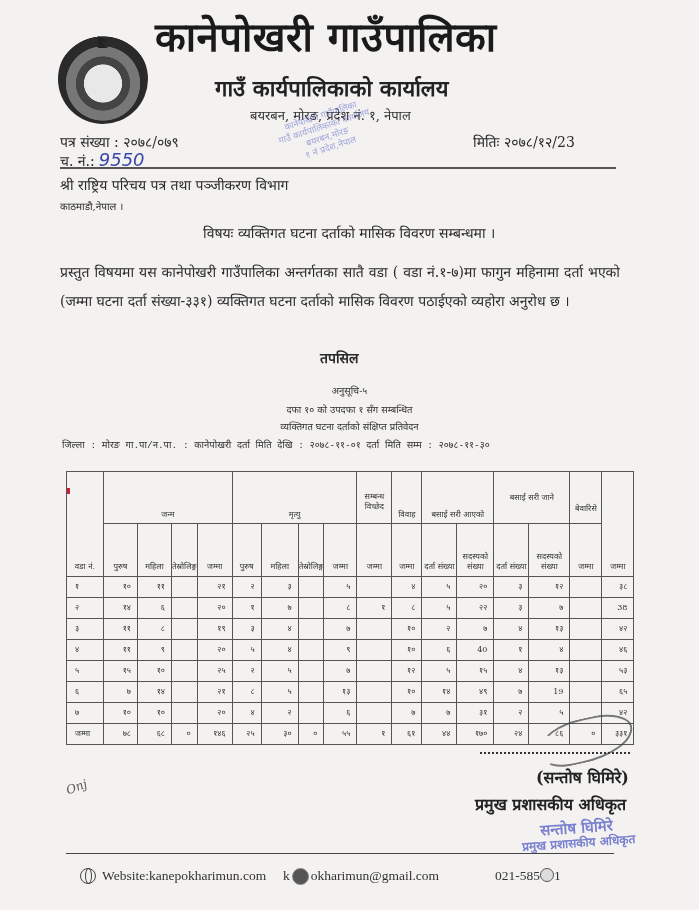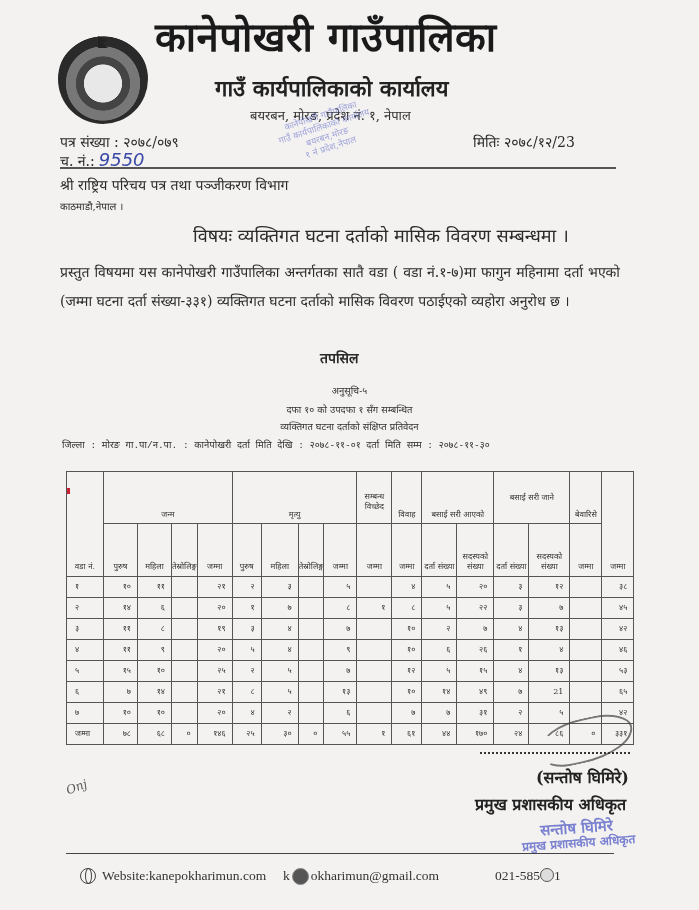--- a/index.html
+++ b/index.html
@@ -24,21 +24,21 @@
     color:#5a63c9; opacity:0.55; font-size:9px; text-align:center; line-height:11px;
     transform:rotate(-18deg); padding-top:14px; box-sizing:border-box;
   }
   .refno { left:60px; top:132px; font-size:14px; }
   .chno { left:60px; top:149px; font-size:14px; }
   .chno .hand { font-family:"DejaVu Sans", sans-serif; color:#3a49a8; font-size:18px; font-style:italic; margin-left:4px; }
   .date { left:473px; top:132px; font-size:14px; }
   .rule { left:60px; top:167px; width:556px; height:2px; background:#555; }
   .to1 { left:60px; top:175px; font-size:14px; }
   .to2 { left:60px; top:199px; font-size:10px; }
-  .subject { left:193px; top:223px; font-size:18px; }
+  .subject { left:203px; top:223px; font-size:14px; }
   .body-text { left:60px; top:258px; width:560px; font-size:14px; line-height:29px; text-align:justify; }
   .tapasil { left:320px; top:348px; font-size:14px; font-weight:bold; }
   .sched { left:0; width:699px; text-align:center; font-size:9.5px; color:#333; }
   .meta { left:62px; top:438px; font-size:9.5px; color:#333;font-family:Liberation Mono, monospace; }
   table.grid {
     position:absolute; left:66px; top:471px; border-collapse:collapse;
     font-size:8px; color:#333;
   }
   table.grid td { border:1px solid #555; text-align:center; padding:0; line-height:10px; }
   table.grid tr.data td { height:20px; text-align:right; padding-right:6px; }
@@ -120,21 +120,21 @@
   </colgroup>
   <tbody>
       <tr style="height:52px;">
     <td rowspan="2" style="vertical-align:bottom;padding-bottom:4px;">वडा नं.</td>
     <td colspan="4" style="vertical-align:bottom;padding-bottom:3px;">जन्म</td>
     <td colspan="4" style="vertical-align:bottom;padding-bottom:3px;">मृत्यु</td>
     <td style="vertical-align:bottom;padding-bottom:11px;">सम्बन्ध विच्छेद</td>
     <td style="vertical-align:bottom;padding-bottom:3px;">विवाह</td>
     <td colspan="2" style="vertical-align:bottom;padding-bottom:3px;">बसाई सरी आएको</td>
     <td colspan="2" style="vertical-align:bottom;padding-bottom:20px;">बसाई सरी जाने</td>
-    <td style="vertical-align:bottom;padding-bottom:3px;">बेवारिसे</td>
+    <td style="vertical-align:bottom;padding-bottom:9px;">बेवारिसे</td>
     <td rowspan="2" style="vertical-align:bottom;padding-bottom:4px;">जम्मा</td>
   </tr>
   <tr style="height:53px;">
     <td style="vertical-align:bottom;padding-bottom:4px;">पुरुष</td>
     <td style="vertical-align:bottom;padding-bottom:4px;">महिला</td>
     <td style="vertical-align:bottom;padding-bottom:4px;">तेस्रोलिङ्ग</td>
     <td style="vertical-align:bottom;padding-bottom:4px;">जम्मा</td>
     <td style="vertical-align:bottom;padding-bottom:4px;">पुरुष</td>
     <td style="vertical-align:bottom;padding-bottom:4px;">महिला</td>
     <td style="vertical-align:bottom;padding-bottom:4px;">तेस्रोलिङ्ग</td>
@@ -178,21 +178,21 @@
         <td>७</td>
         <td></td>
         <td>८</td>
         <td>१</td>
         <td>८</td>
         <td>५</td>
         <td>२२</td>
         <td>३</td>
         <td>७</td>
         <td></td>
-        <td>४५</td>
+        <td>38</td>
       </tr>
       <tr class="data">
         <td class="first">३</td>
         <td>११</td>
         <td>८</td>
         <td></td>
         <td>१९</td>
         <td>३</td>
         <td>४</td>
         <td></td>
@@ -212,21 +212,21 @@
         <td>९</td>
         <td></td>
         <td>२०</td>
         <td>५</td>
         <td>४</td>
         <td></td>
         <td>९</td>
         <td></td>
         <td>१०</td>
         <td>६</td>
-        <td>२६</td>
+        <td>40</td>
         <td>१</td>
         <td>४</td>
         <td></td>
         <td>४६</td>
       </tr>
       <tr class="data">
         <td class="first">५</td>
         <td>१५</td>
         <td>१०</td>
         <td></td>
@@ -252,21 +252,21 @@
         <td>२१</td>
         <td>८</td>
         <td>५</td>
         <td></td>
         <td>१३</td>
         <td></td>
         <td>१०</td>
         <td>१४</td>
         <td>४९</td>
         <td>७</td>
-        <td>21</td>
+        <td>19</td>
         <td></td>
         <td>६५</td>
       </tr>
       <tr class="data">
         <td class="first">७</td>
         <td>१०</td>
         <td>१०</td>
         <td></td>
         <td>२०</td>
         <td>४</td>

